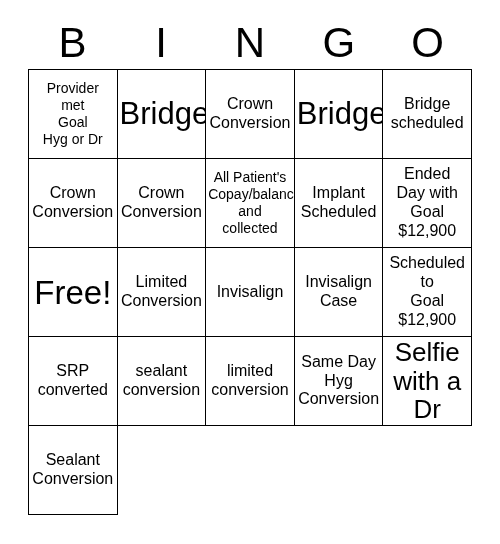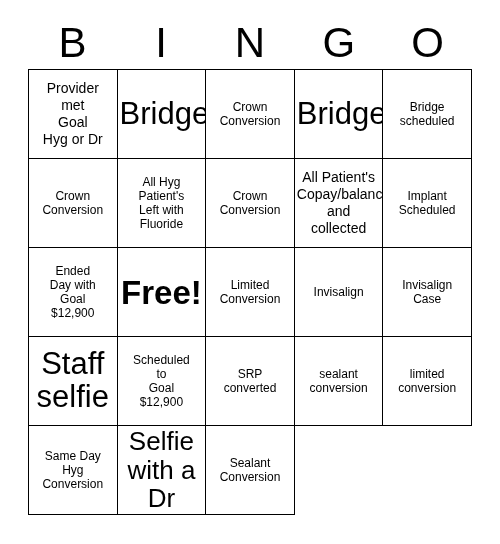--- a/index.html
+++ b/index.html
@@ -66,25 +66,25 @@
   .cell-text {
     display: block;
     width: 100%;
     white-space: pre-line;
     line-height: 1.12;
     word-break: normal;
   }
   
   .fs-xs .cell-text { font-size: 14px; line-height: 1.22; }
   .fs-sm .cell-text { font-size: 14px; line-height: 1.2; }
-  .fs-md .cell-text { font-size: 12px; line-height: 1.18; }
+  .fs-md .cell-text { font-size: 16px; line-height: 1.18; }
   .fs-lg .cell-text { font-size: 19px; line-height: 1.16; }
   .fs-xl .cell-text { font-size: 26px; line-height: 1.1; }
   .fs-xxl .cell-text { font-size: 31px; line-height: 1.05; }
-  .fs-free .cell-text { font-size: 33px; line-height: 1.0; font-weight: bold; }
+  .fs-free .cell-text { font-size: 33px; line-height: 1.0; }
 </style>
 </head>
 <body>
 
 <div class="card">
 
   <div class="header-row">
     <div class="header-cell">B</div>
     <div class="header-cell">I</div>
     <div class="header-cell">N</div>
@@ -113,26 +113,20 @@
     <div class="cell fs-md">
         <span class="cell-text">Bridge
 scheduled</span>
       </div>
 
     <div class="cell fs-md">
         <span class="cell-text">Crown
 Conversion</span>
       </div>
     <div class="cell fs-md">
-        <span class="cell-text">All Hyg
-Patient's
-Left with
-Fluoride</span>
-      </div>
-    <div class="cell fs-md">
         <span class="cell-text">Crown
 Conversion</span>
       </div>
     <div class="cell fs-xs">
         <span class="cell-text">All Patient's
 Copay/balance
 and
 collected</span>
       </div>
 
@@ -153,24 +147,20 @@
         <span class="cell-text">Limited
 Conversion</span>
       </div>
 
     <div class="cell fs-md">
         <span class="cell-text">Invisalign</span>
       </div>
     <div class="cell fs-md">
         <span class="cell-text">Invisalign
 Case</span>
-      </div>
-    <div class="cell fs-xxl">
-        <span class="cell-text">Staff
-selfie</span>
       </div>
     <div class="cell fs-md">
         <span class="cell-text">Scheduled
 to
 Goal
 $12,900</span>
       </div>
     <div class="cell fs-md">
         <span class="cell-text">SRP
 converted</span>

